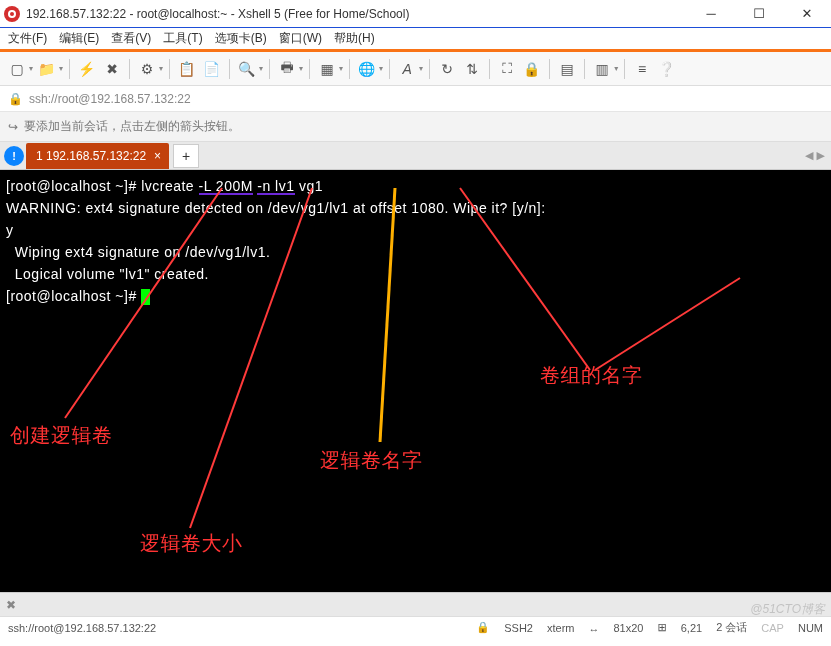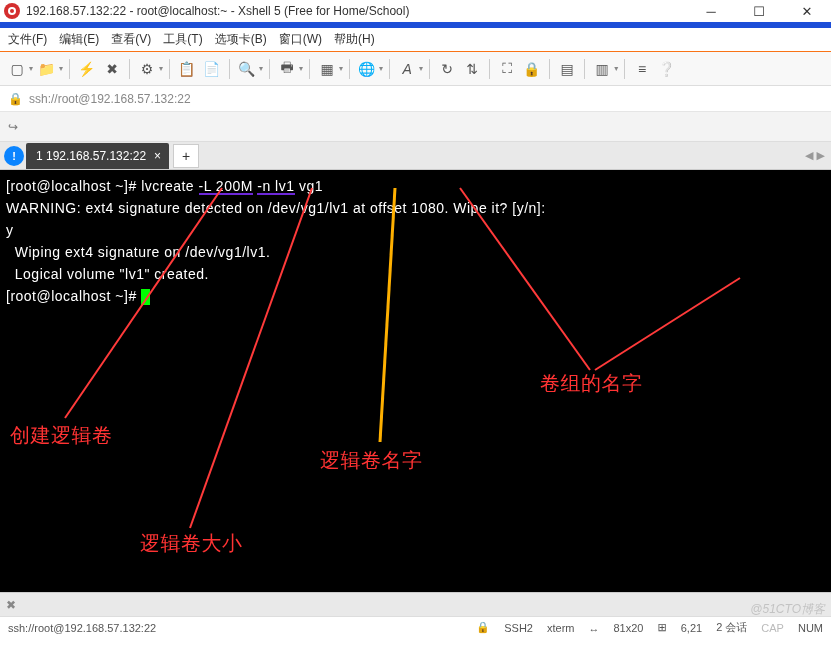--- a/index.html
+++ b/index.html
@@ -1,32 +1,32 @@
 <!DOCTYPE html>
 <html><head>
 <meta charset="utf-8">
 <style>
 *{margin:0;padding:0;box-sizing:border-box;font-family:"Microsoft YaHei",Tahoma,sans-serif;}
 body{background:#fff;width:831px;height:646px;overflow:hidden;position:relative;font-size:12px;color:#333;}
-.title-bar{height:28px;display:flex;align-items:center;padding:0 4px;background:#fff;border-bottom:6px solid #1d4ed8;}
+.title-bar{height:28px;display:flex;align-items:center;padding:0 4px;background:#fff;border-bottom:1px solid #1d4ed8;}
 .app-icon{width:16px;height:16px;border-radius:50%;background:#d42e2e;margin-right:6px;display:flex;align-items:center;justify-content:center;}
 .title-text{flex:1;font-size:12px;color:#333;}
 .win-ctrl{display:flex;gap:20px;margin-right:6px;}
 .win-btn{width:28px;height:20px;display:flex;align-items:center;justify-content:center;font-size:13px;color:#333;cursor:pointer;}
-.menu-bar{height:24px;display:flex;align-items:center;padding:0 8px;gap:12px;font-size:12px;border-bottom:1px solid #f97316;}
+.menu-bar{height:24px;display:flex;align-items:center;padding:0 8px;gap:12px;font-size:12px;border-bottom:3px solid #f97316;}
 .menu-item{cursor:pointer;}
 .toolbar{height:34px;display:flex;align-items:center;padding:0 6px;gap:3px;border-bottom:1px solid #ddd;background:#f8f8f8;}
 .tb-btn{width:22px;height:22px;display:flex;align-items:center;justify-content:center;color:#555;font-size:14px;cursor:pointer;border-radius:2px;}
 .tb-dd{font-size:8px;color:#888;margin-left:-2px;}
 .tb-sep{width:1px;height:20px;background:#ccc;margin:0 3px;}
 .addr-bar{height:26px;display:flex;align-items:center;padding:0 8px;gap:6px;border-bottom:1px solid #e5e5e5;color:#888;font-size:12px;}
 .info-bar{height:30px;display:flex;align-items:center;padding:0 8px;gap:6px;background:#f3f3f3;border-bottom:1px solid #ddd;color:#777;font-size:12px;}
 .tab-strip{height:28px;display:flex;align-items:center;background:#e9e9e9;border-bottom:1px solid #ccc;position:relative;}
 .blue-ind{width:20px;height:20px;border-radius:50%;background:#0a84ff;color:#fff;display:flex;align-items:center;justify-content:center;font-size:11px;font-weight:bold;margin-left:4px;}
-.tab{height:26px;background:#404040;color:#fff;display:flex;align-items:center;padding:0 8px 0 10px;font-size:12px;margin-left:2px;border-radius:2px 2px 0 0;}
+.tab{height:26px;background:#c2410c;color:#fff;display:flex;align-items:center;padding:0 8px 0 10px;font-size:12px;margin-left:2px;border-radius:2px 2px 0 0;}
 .tab-close{margin-left:8px;font-size:12px;cursor:pointer;}
 .tab-add{width:26px;height:24px;background:#fff;border:1px solid #ccc;margin-left:4px;display:flex;align-items:center;justify-content:center;font-size:14px;cursor:pointer;}
 .tab-nav{margin-left:auto;margin-right:6px;color:#999;font-size:11px;}
 .terminal{background:#000;color:#fff;font-family:"Consolas","Courier New",monospace;font-size:14px;line-height:1.5;padding:6px;height:422px;position:relative;white-space:pre;overflow:hidden;letter-spacing:0.5px;}
 .terminal .cursor{display:inline-block;width:9px;height:16px;background:#0f0;vertical-align:middle;}
 .send-bar{height:24px;display:flex;align-items:center;padding:0 6px;background:#e9e9e9;border-top:1px solid #ccc;color:#888;font-size:12px;gap:6px;}
 .status-bar{height:22px;display:flex;align-items:center;padding:0 8px;background:#fff;border-top:1px solid #ddd;font-size:11px;color:#555;gap:14px;}
 .status-bar .left{flex:1;}
 .anno-svg{position:absolute;top:0;left:0;pointer-events:none;}
 .anno-text{position:absolute;color:#ff3333;font-size:20px;font-weight:500;pointer-events:none;}
@@ -106,20 +106,21 @@
   <div class="tb-btn">❔</div>
 </div>
 
 <div class="addr-bar">
   <span>🔒</span>
   <span>ssh://root@192.168.57.132:22</span>
 </div>
 
 <div class="info-bar">
   <span>↪</span>
+  <span>要添加当前会话，点击左侧的箭头按钮。</span>
 </div>
 
 <div class="tab-strip">
   <div class="blue-ind">!</div>
   <div class="tab">
     <span>1 192.168.57.132:22</span>
     <span class="tab-close">×</span>
   </div>
   <div class="tab-add">+</div>
   <div class="tab-nav">◀ ▶</div>
@@ -140,21 +141,21 @@
     <line x1="190" y1="358" x2="312" y2="18" stroke="#ff3a3a" stroke-width="2"></line>
 
     <line x1="380" y1="272" x2="395" y2="18" stroke="#ffb000" stroke-width="3"></line>
 
     <line x1="590" y1="200" x2="460" y2="18" stroke="#ff3a3a" stroke-width="2"></line>
     <line x1="595" y1="200" x2="740" y2="108" stroke="#ff3a3a" stroke-width="2"></line>
   </svg>
   <div class="anno-text" style="top:250px;left:10px">创建逻辑卷</div>
   <div class="anno-text" style="top:358px;left:140px">逻辑卷大小</div>
   <div class="anno-text" style="top:275px;left:320px">逻辑卷名字</div>
-  <div class="anno-text" style="top:198px;left:540px">卷组的名字</div>
+  <div class="anno-text" style="top:190px;left:540px">卷组的名字</div>
 </div>
 
 <div class="send-bar">
   <span>✖</span>
 </div>
 
 <div class="status-bar">
   <span class="left">ssh://root@192.168.57.132:22</span>
   <span>🔒</span>
   <span>SSH2</span>

